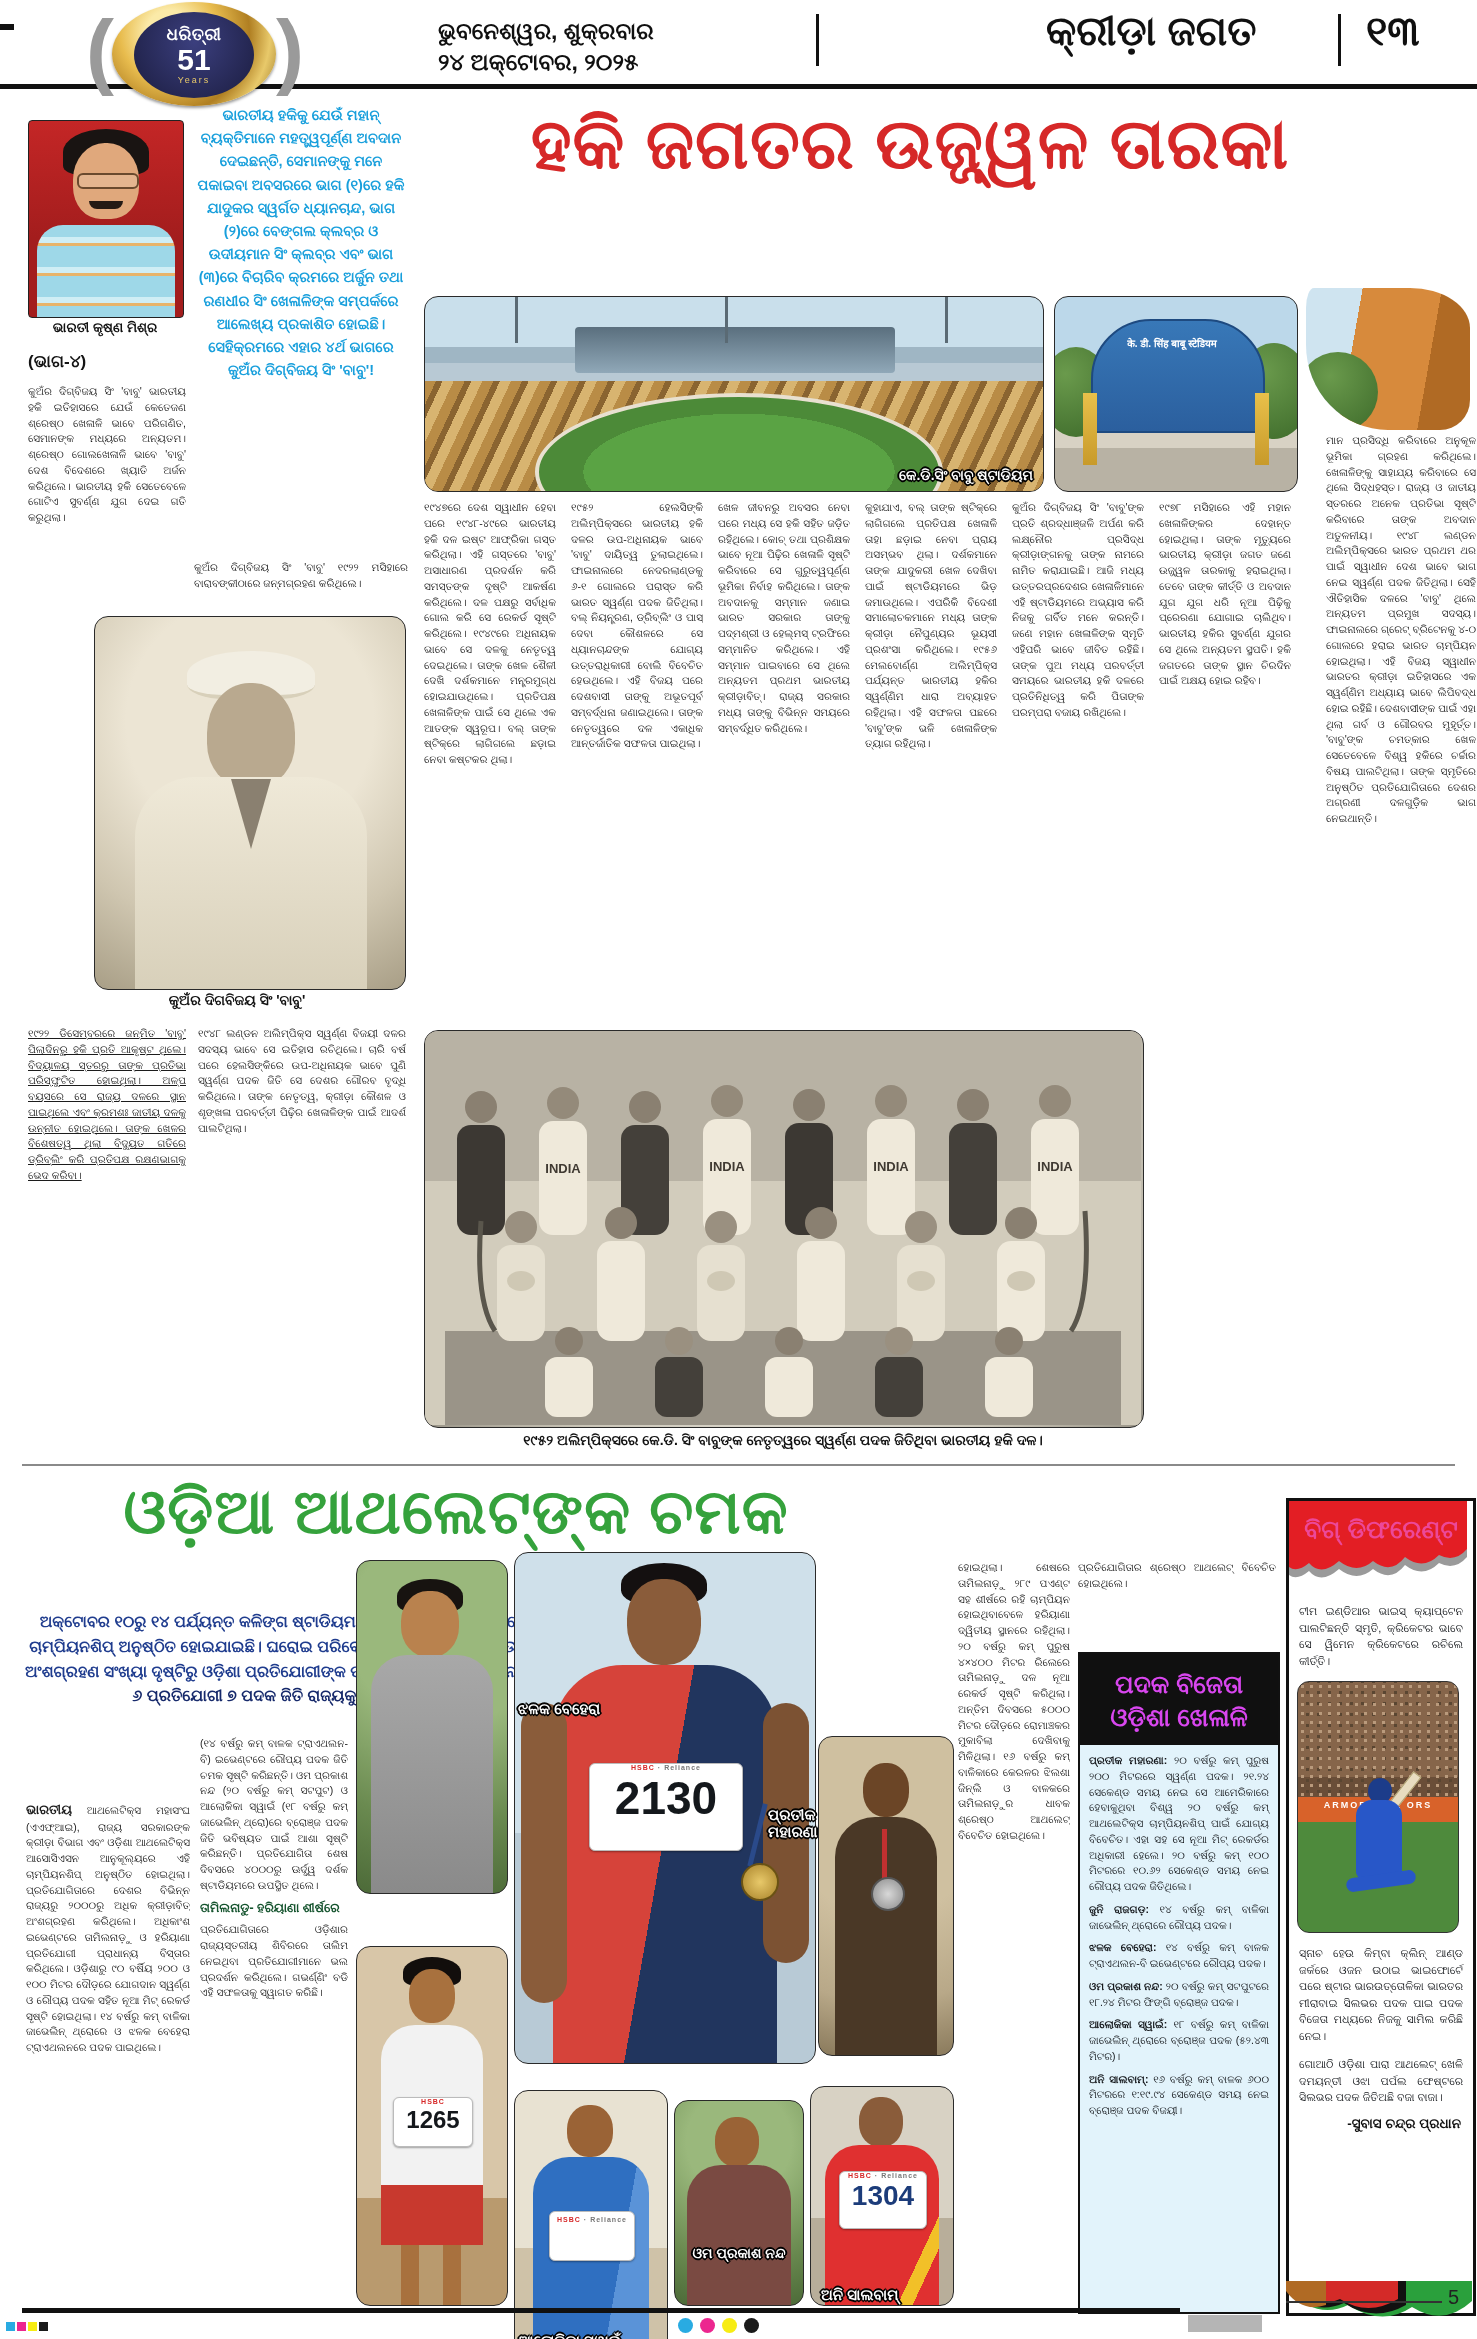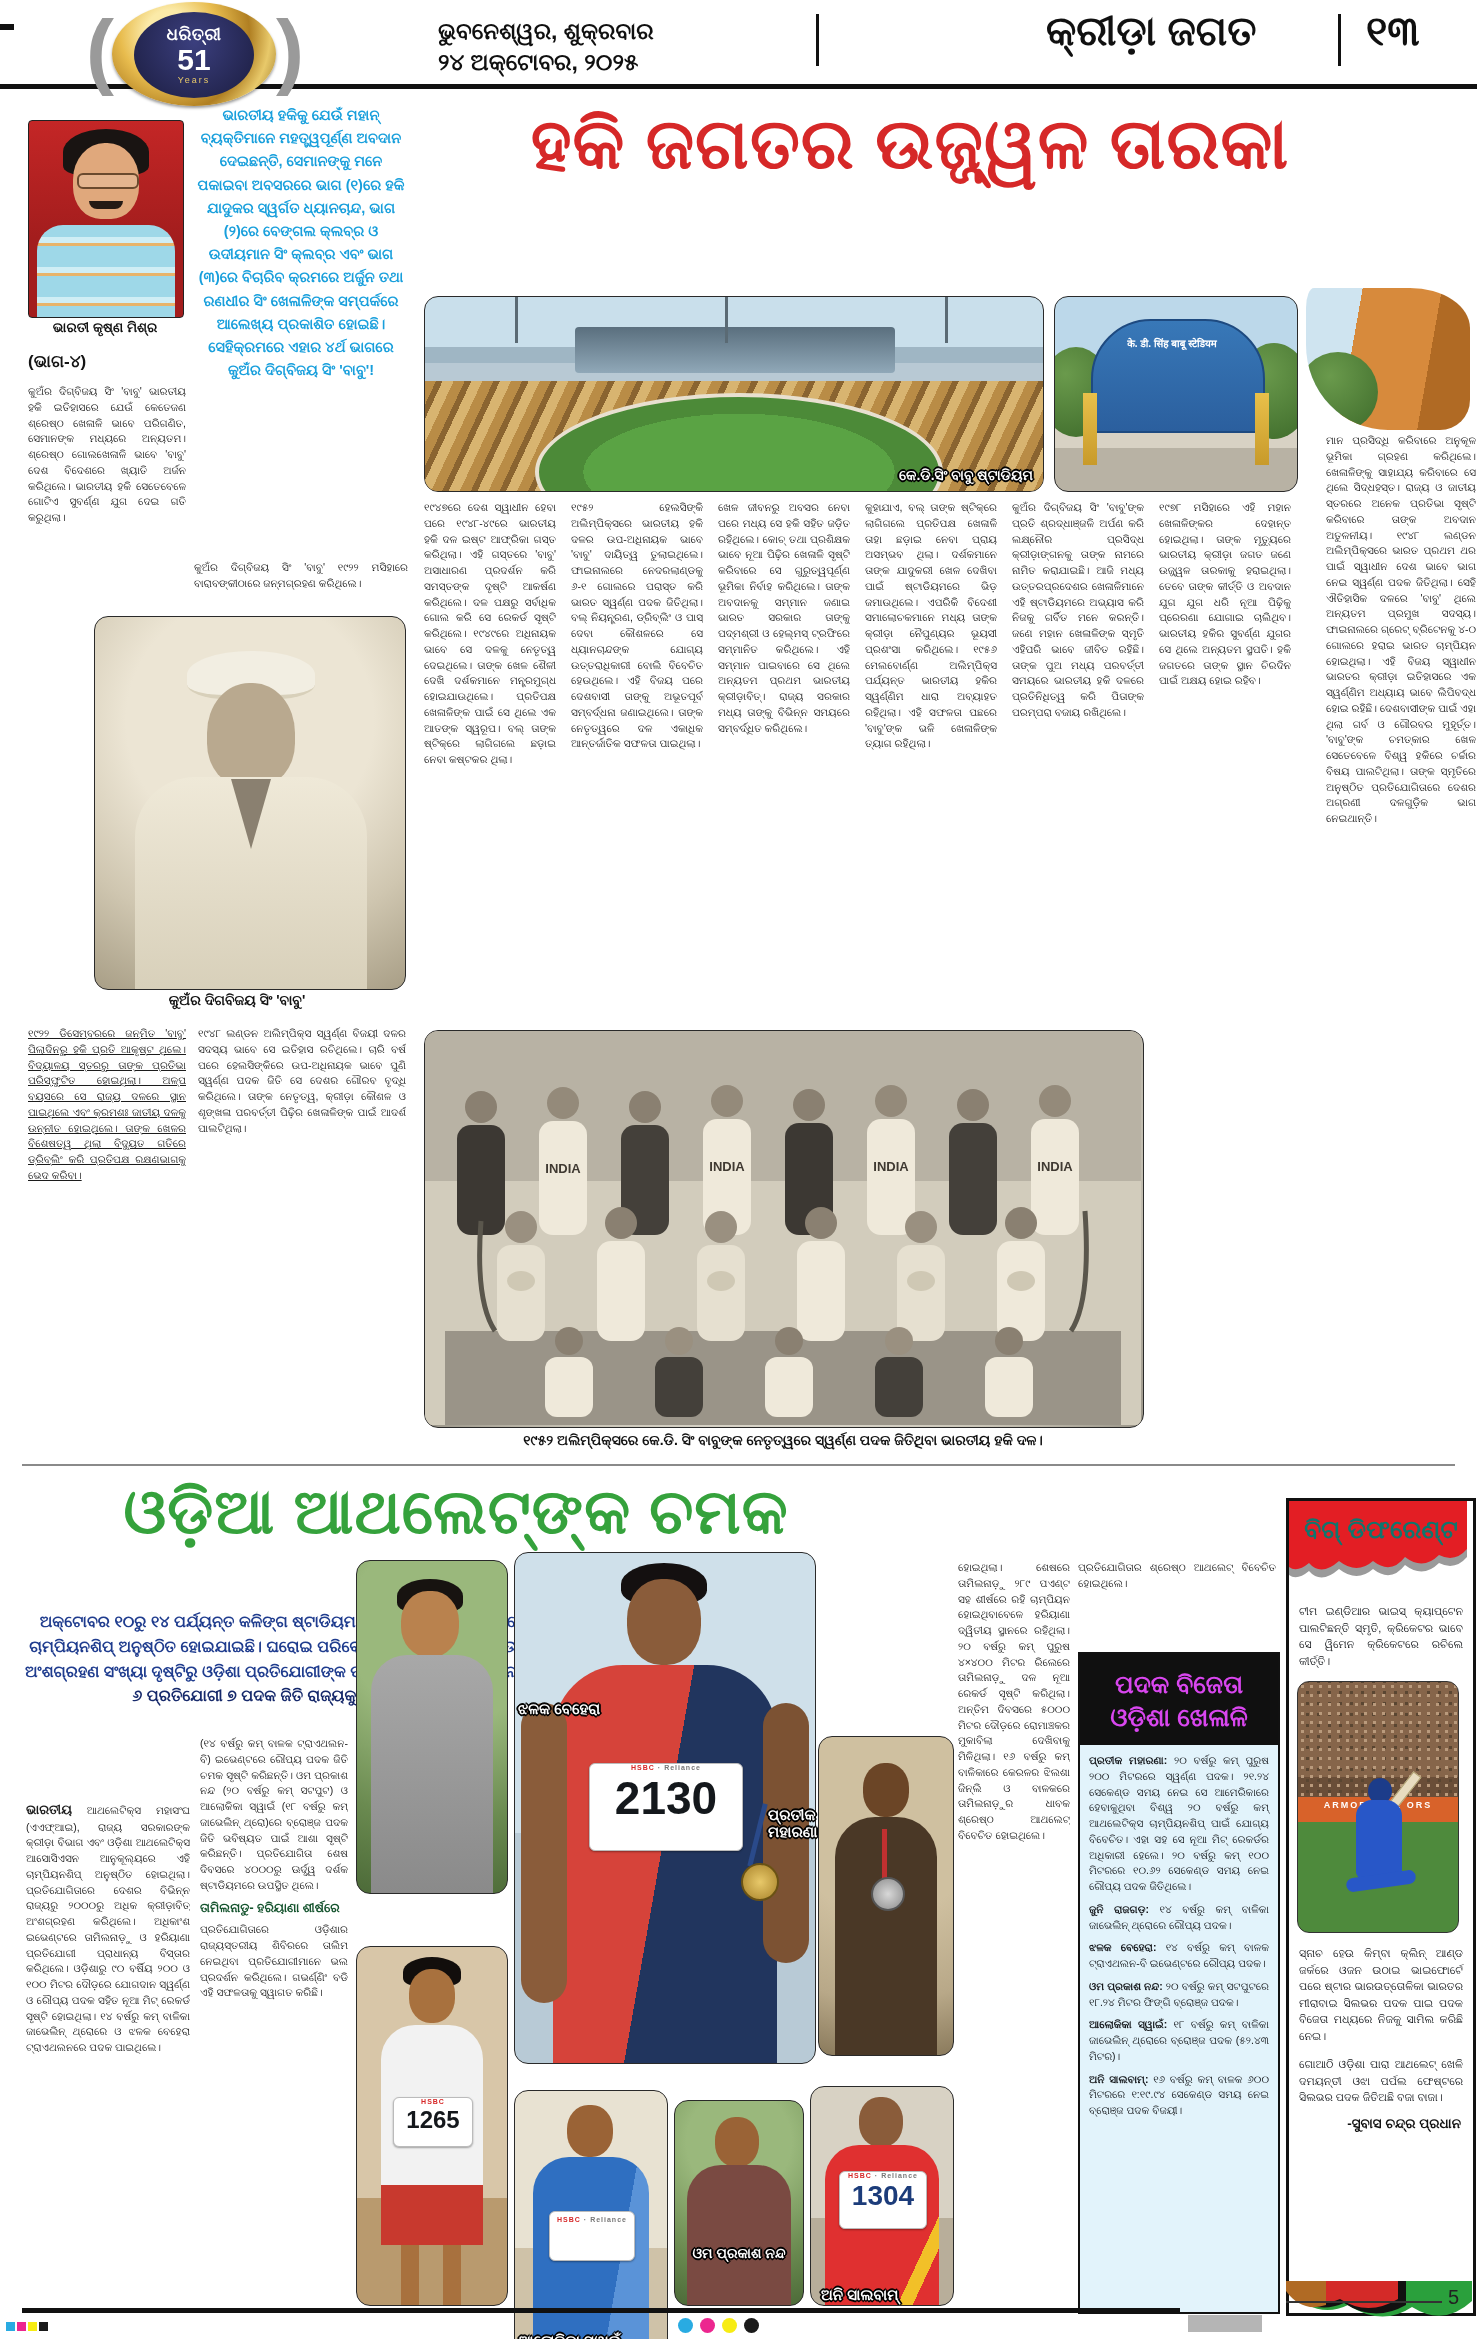--- a/index.html
+++ b/index.html
@@ -171,21 +171,21 @@
   #medal-box{left:1078px;top:1652px;width:198px;height:658px;border:2px solid #111;background:#e2f3fb;}
   #medal-box-head{background:#101010;color:#d946ef;text-align:center;font-weight:800;
     font-size:25px;line-height:1.3;padding:14px 4px 12px;}
   #medal-box-body{padding:8px 9px;font-size:10.5px;line-height:1.5;text-align:justify;color:#15181c;overflow:hidden;height:520px;}
   #medal-box-body p{margin:0 0 7px;}
   #medal-box-body b{font-weight:800;}
   
   #big-box{left:1286px;top:1498px;width:184px;height:812px;border:3px solid #111;background:#fff;}
   #big-banner{position:relative;height:96px;}
   #big-banner svg{position:absolute;left:0;top:0;}
-  #big-title{position:absolute;left:0;top:14px;width:100%;text-align:center;font-size:25px;font-weight:800;color:#0f766e;}
+  #big-title{position:absolute;left:0;top:14px;width:100%;text-align:center;font-size:25px;font-weight:800;color:#ec4899;}
   .big-item{padding:6px 10px;font-size:11px;line-height:1.5;text-align:justify;color:#15181c;}
   #cricket-photo{margin:6px 8px;width:160px;height:250px;border:1px solid #333;border-radius:12px;position:relative;overflow:hidden;
     background:linear-gradient(#86654a 0 38%,#6a4e38 38% 46%,#d8622a 46% 56%,#4e8a3c 56%);}
   #crowd-dots{position:absolute;left:0;top:0;width:100%;height:46%;
     background-image:radial-gradient(#b99a7c 1.5px,transparent 1.6px),radial-gradient(#5a4632 1.5px,transparent 1.6px);
     background-size:9px 9px,11px 11px;background-position:0 0,4px 5px;}
   #boundary-text{position:absolute;left:0;top:47%;width:100%;text-align:center;color:#fff;font-size:9px;font-weight:bold;letter-spacing:2px;}
   #batter-body{position:absolute;left:58px;top:118px;width:46px;height:78px;border-radius:16px 16px 6px 6px;background:#2857c8;}
   #batter-head{position:absolute;left:70px;top:96px;width:24px;height:26px;border-radius:50%;background:#1c3c8a;}
   #batter-bat{position:absolute;left:96px;top:86px;width:8px;height:58px;background:#e8dcc0;transform:rotate(38deg);border:1px solid #b0a070;}

